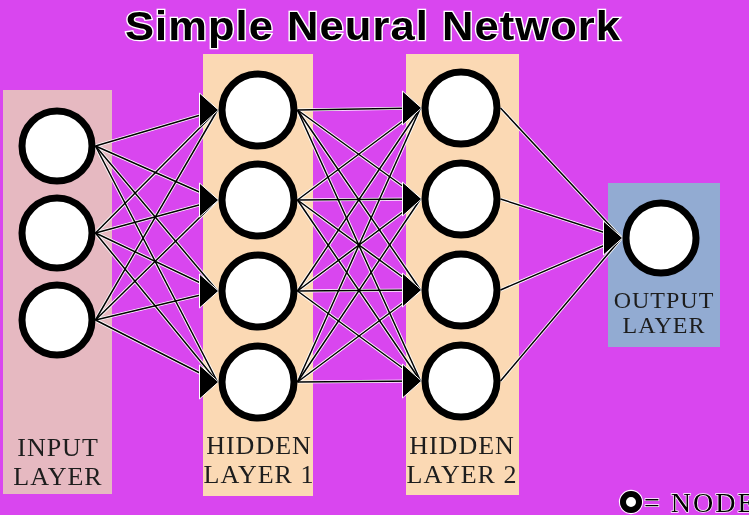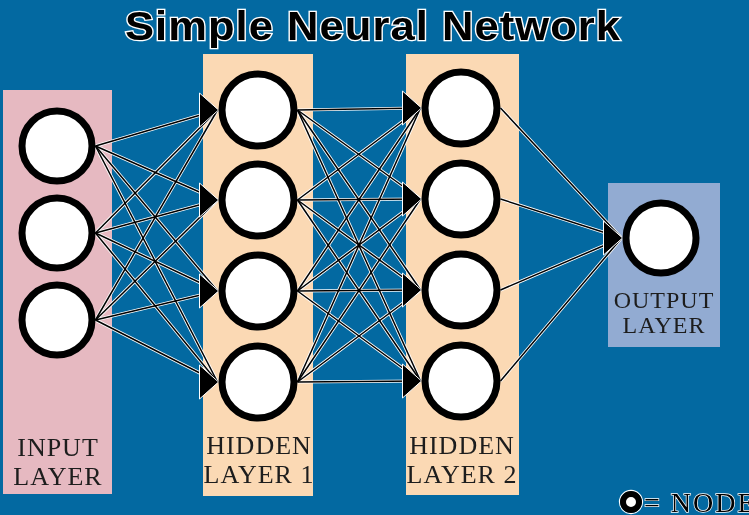--- a/index.html
+++ b/index.html
@@ -1,19 +1,19 @@
 <!DOCTYPE html>
 <html><head>
 <meta charset="utf-8">
 <style>
   html, body { margin: 0; padding: 0; background: #000; }
   #stage {
     position: relative;
     width: 749px; height: 515px;
-    background: #0369a1;
+    background: #d946ef;
     overflow: hidden;
   }
   svg { display: block; }
   .title-text {
     font-family: "Liberation Sans", sans-serif;
     font-weight: bold;
     font-size: 41px;
     letter-spacing: 1px;
     fill: #000000;
     stroke: #ffffff;

